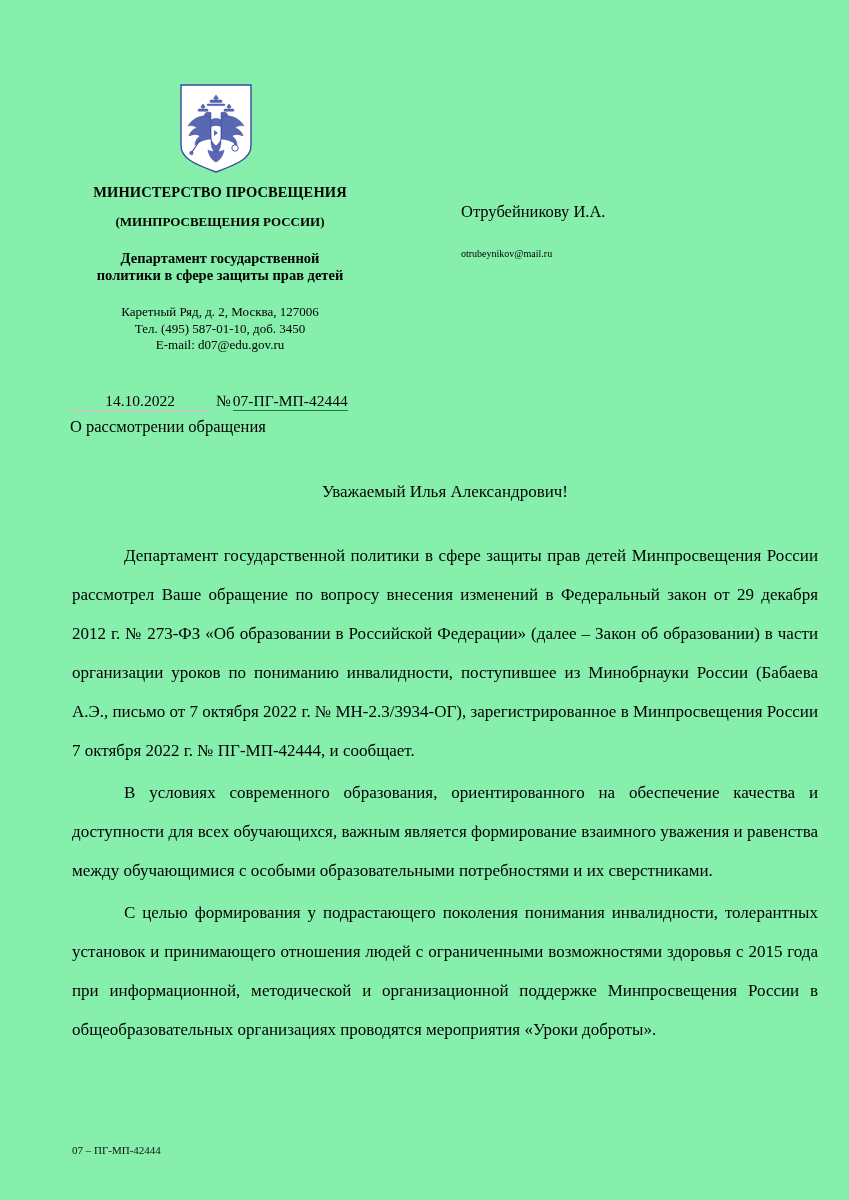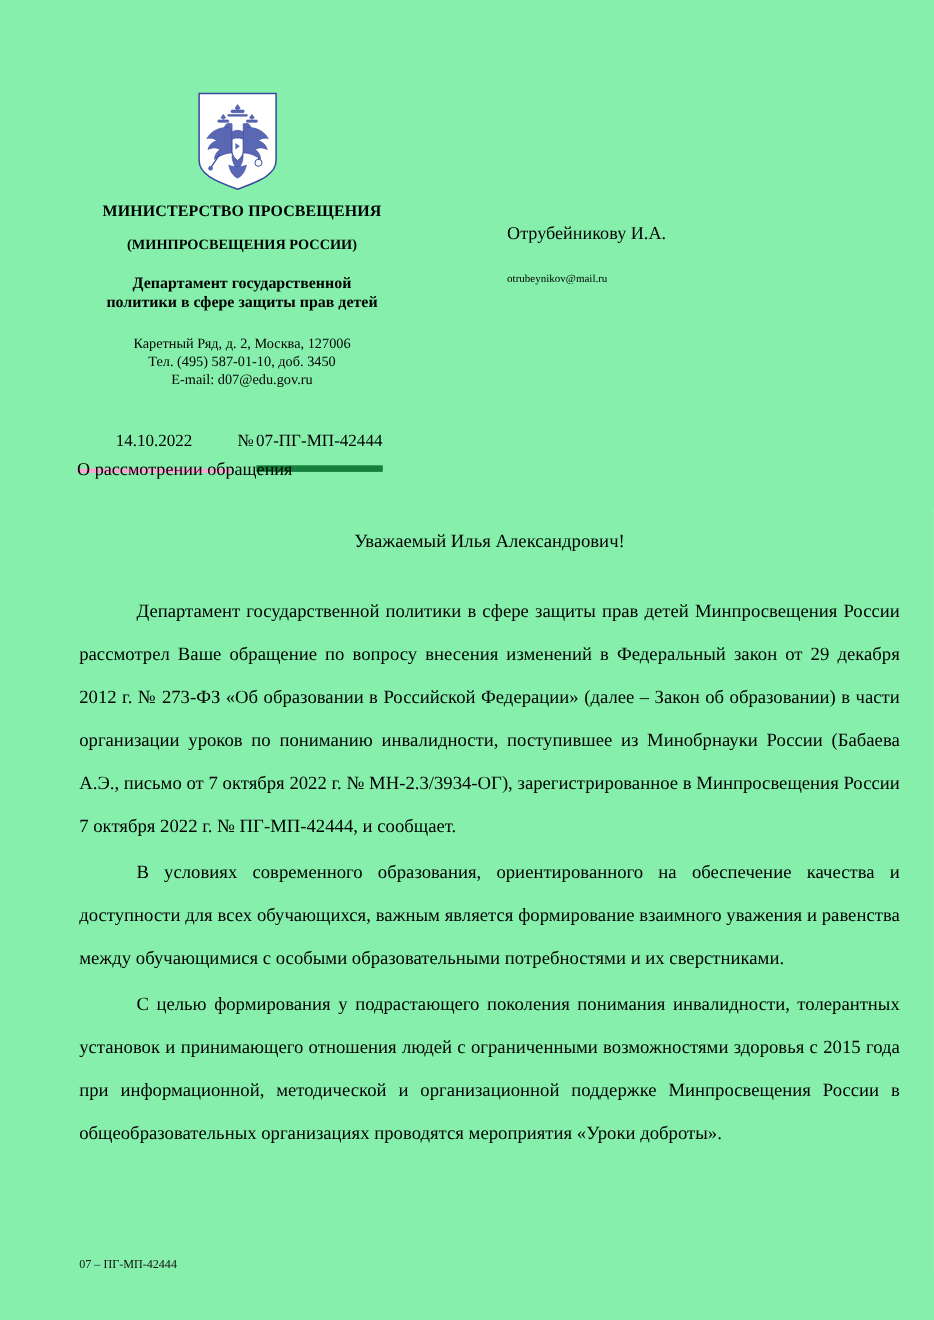--- a/index.html
+++ b/index.html
@@ -68,31 +68,31 @@
     top: 392px;
     width: 300px;
     font-size: 15.5px;
     line-height: 18px;
     white-space: nowrap;
   }
   .ref-date {
     display: inline-block;
     width: 140px;
     text-align: center;
-    border-bottom: 4px solid #f9a8d4;
-    padding-bottom: 16px;
+    border-bottom: 1px solid #f9a8d4;
+    padding-bottom: 1px;
   }
   .ref-no-label {
     display: inline-block;
     padding: 0 2px 0 6px;
   }
   .ref-no-value {
     display: inline-block;
-    border-bottom: 6px solid #15803d;
-    padding-bottom: 13px;
+    border-bottom: 1px solid #15803d;
+    padding-bottom: 0;
   }
   .subject {
     position: absolute;
     left: 70px;
     top: 417px;
     font-size: 16.5px;
     line-height: 20px;
     white-space: nowrap;
   }
 

